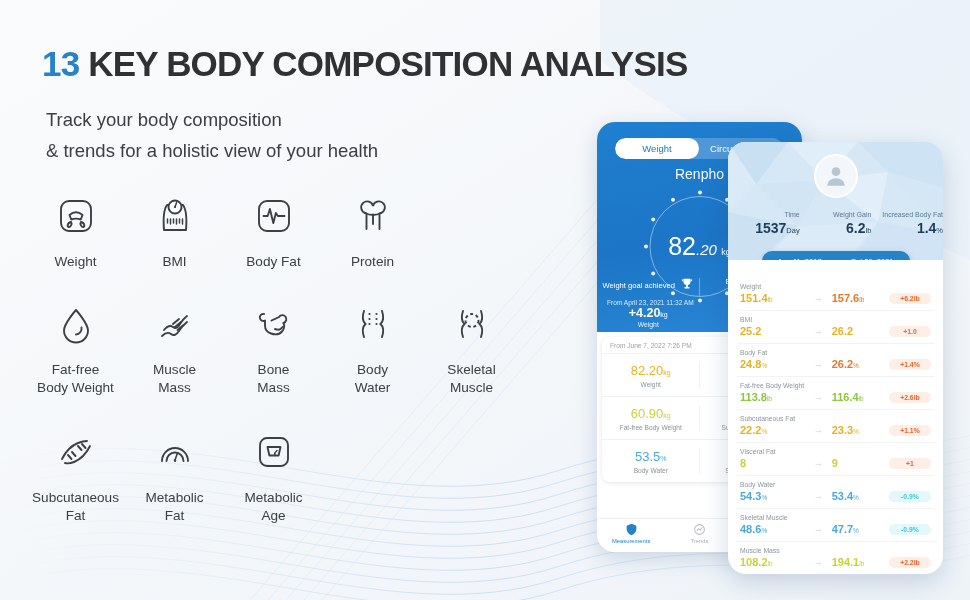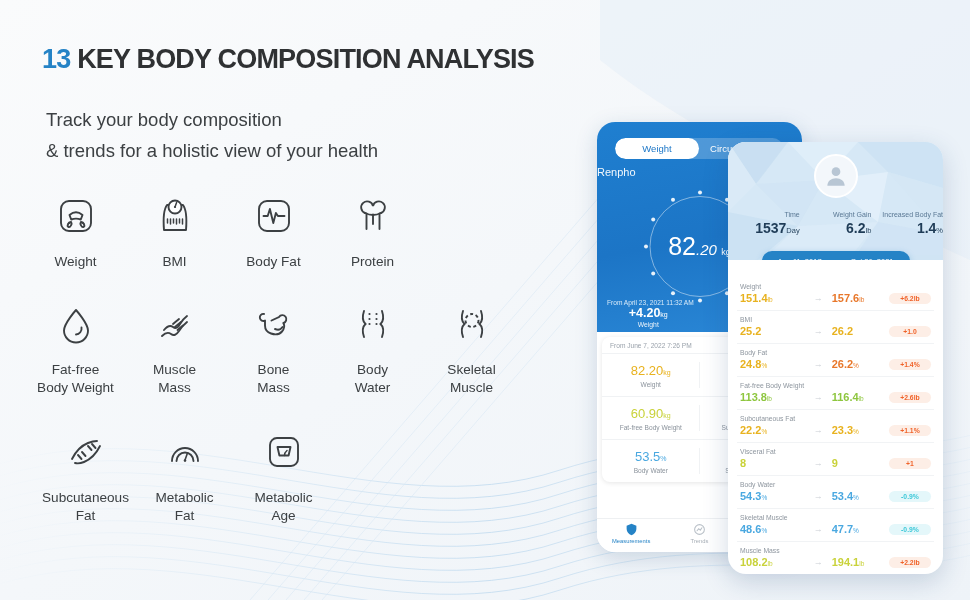--- a/index.html
+++ b/index.html
@@ -11,21 +11,21 @@
   }
 
   
   .bg-waves { position: absolute; inset: 0; z-index: 0; pointer-events: none; }
 
   
   .left-col { position: absolute; left: 0; top: 0; width: 600px; height: 600px; z-index: 3; }
 
   .headline {
     position: absolute; left: 42px; top: 44px;
-    font-size: 27px; font-weight: bold; letter-spacing: -0.8px;
+    font-size: 35px; font-weight: bold; letter-spacing: -0.8px;
     color: #2f3133; white-space: nowrap;
     font-family: "Liberation Sans", sans-serif;
   }
   .headline .num { color: #2583c6; }
 
   .subhead {
     position: absolute; left: 46px; top: 104px;
     font-size: 18.5px; line-height: 31px; color: #3c4043; font-weight: 400;
   }
 
@@ -34,21 +34,21 @@
   .icon-row { display: flex; }
   .icon-cell { width: 99px; display: flex; flex-direction: column; align-items: center; }
   .icon-row.r1 .icon-cell { height: 108px; }
   .icon-row.r2 .icon-cell { height: 128px; }
   .icon-row.r3 .icon-cell { height: 128px; }
   .icon-art { height: 56px; display: flex; align-items: center; justify-content: center; }
   .icon-label {
     margin-top: 9px; font-size: 13.6px; color: #3c4043;
     text-align: center; line-height: 18px; white-space: pre-line;
   }
-  .icon-row.r3 { margin-left: 10px; }
+  .icon-row.r3 { }
 
   
   .phones { position: absolute; left: 0; top: 0; width: 970px; height: 600px; z-index: 4; }
 
   .phone-left {
     position: absolute; left: 597px; top: 122px;
     width: 205px; height: 430px;
     border-radius: 18px;
     background: #ffffff;
     overflow: hidden;
@@ -63,22 +63,22 @@
     position: absolute; top: 16px; left: 18px;
     display: flex; background: rgba(255,255,255,.22);
     border-radius: 12px; overflow: hidden; width: 168px; height: 21px;
   }
   .pl-tab {
     flex: 1; font-size: 9.5px; color: #ffffff;
     display: flex; align-items: center; justify-content: center;
   }
   .pl-tab.active { background: #ffffff; color: #1d77c7; border-radius: 12px; }
   .pl-brand {
-    position: absolute; top: 44px; left: 0; right: 0; text-align: left;
-    font-size: 11px; color: #ffffff; opacity: .95;
+    position: absolute; top: 44px; left: 0; right: 0; text-align: center;
+    font-size: 14px; color: #ffffff; opacity: .95;
   }
   .pl-dial {
     position: absolute; top: 62px; left: 50%; transform: translateX(-50%);
     width: 125px; height: 125px;
   }
   .pl-weight {
     position: absolute; top: 110px; left: 0; right: 0;
     text-align: center; color: #ffffff;
   }
   .pl-weight .big { font-size: 25px; font-weight: 300; }
@@ -419,20 +419,35 @@
             <circle cx="15.7" cy="35.5" r="2"></circle>
             <circle cx="35.5" cy="15.7" r="2"></circle>
         </g>
       </svg>
 
       <div class="pl-weight">
         <span class="big">82</span><span class="dec">.20</span>
         <span class="unit">kg</span>
       </div>
 
+      <div class="pl-goals">
+        <div class="pl-goal sep">
+          <span>Weight goal
+achieved</span>
+          <span class="gi">
+            <svg width="14" height="14" viewBox="0 0 16 16" fill="#ffffff">
+                <path d="M4 2h8v3a4 4 0 0 1-8 0V2zm-2 .8h1.6v2.4A2 2 0 0 1 2 3.2V2.8zm10.4 0H14v.4a2 2 0 0 1-1.6 2V2.8zM7 9h2v2.4h1.8V13H5.2v-1.6H7V9z"></path>
+              </svg>
+          </span>
+        </div>
+        <div class="pl-goal">
+          <span>Body fat
+goal...</span>
+        </div>
+      </div>
 
       <div class="pl-since">From April 23, 2021 11:32 AM</div>
 
       <div class="pl-deltas">
         <div class="pl-delta">
           <div><span class="dv">+4.20</span><span class="du">kg</span></div>
           <div class="dl">Weight</div>
         </div>
         <div class="pl-delta">
           <div><span class="dv">+1.3</span></div>

